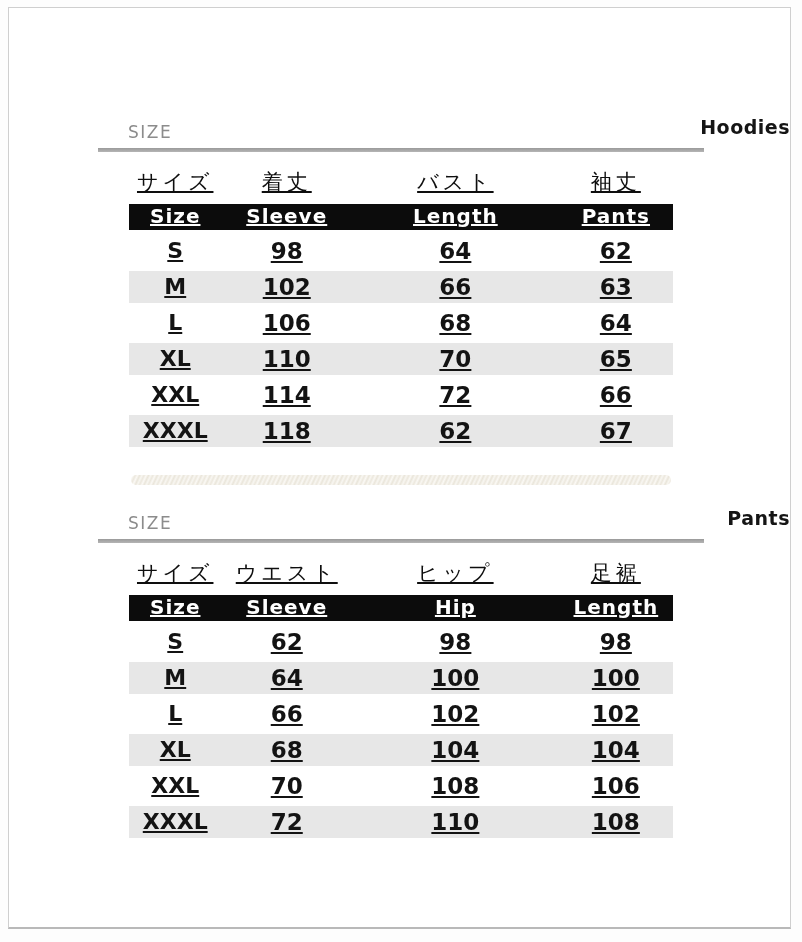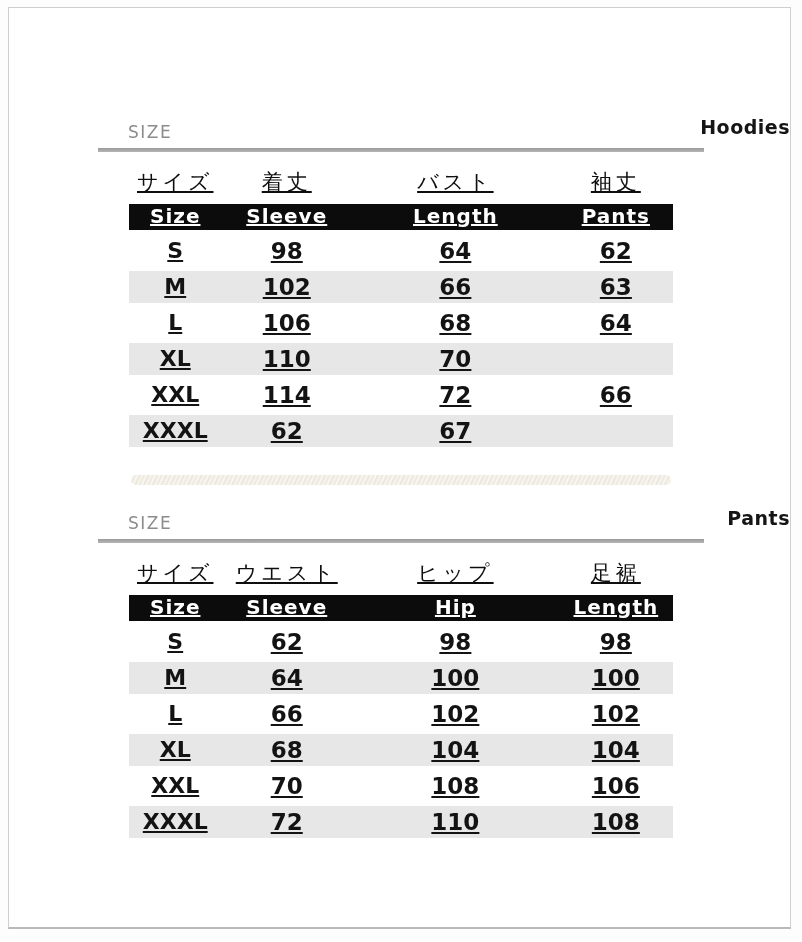--- a/index.html
+++ b/index.html
@@ -76,29 +76,31 @@
           <div class="trow grid">
             <span class="cell">L</span>
             <span class="cell">106</span>
             <span class="cell">68</span>
             <span class="cell">64</span>
           </div>
           <div class="trow grid alt">
             <span class="cell">XL</span>
             <span class="cell">110</span>
             <span class="cell">70</span>
+            <span class="cell">65</span>
           </div>
           <div class="trow grid">
             <span class="cell">XXL</span>
             <span class="cell">114</span>
             <span class="cell">72</span>
             <span class="cell">66</span>
           </div>
           <div class="trow grid alt">
             <span class="cell">XXXL</span>
+            <span class="cell">118</span>
             <span class="cell">62</span>
             <span class="cell">67</span>
           </div>
         </div>
     </section>
 
     <div class="rope"></div>
 
     <section class="size-section" style="top:499px">
       <div class="sec-head">

